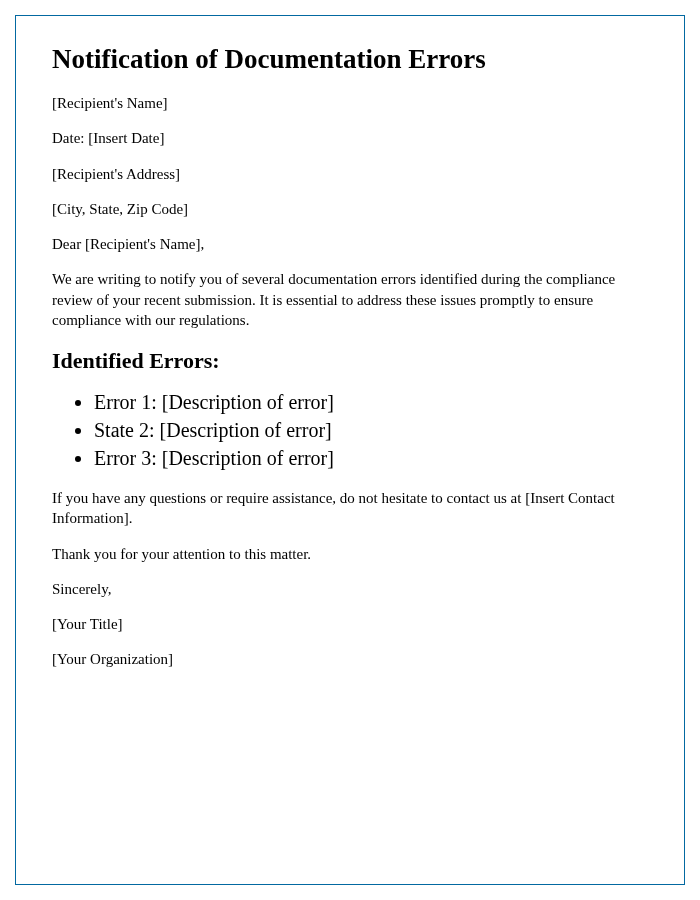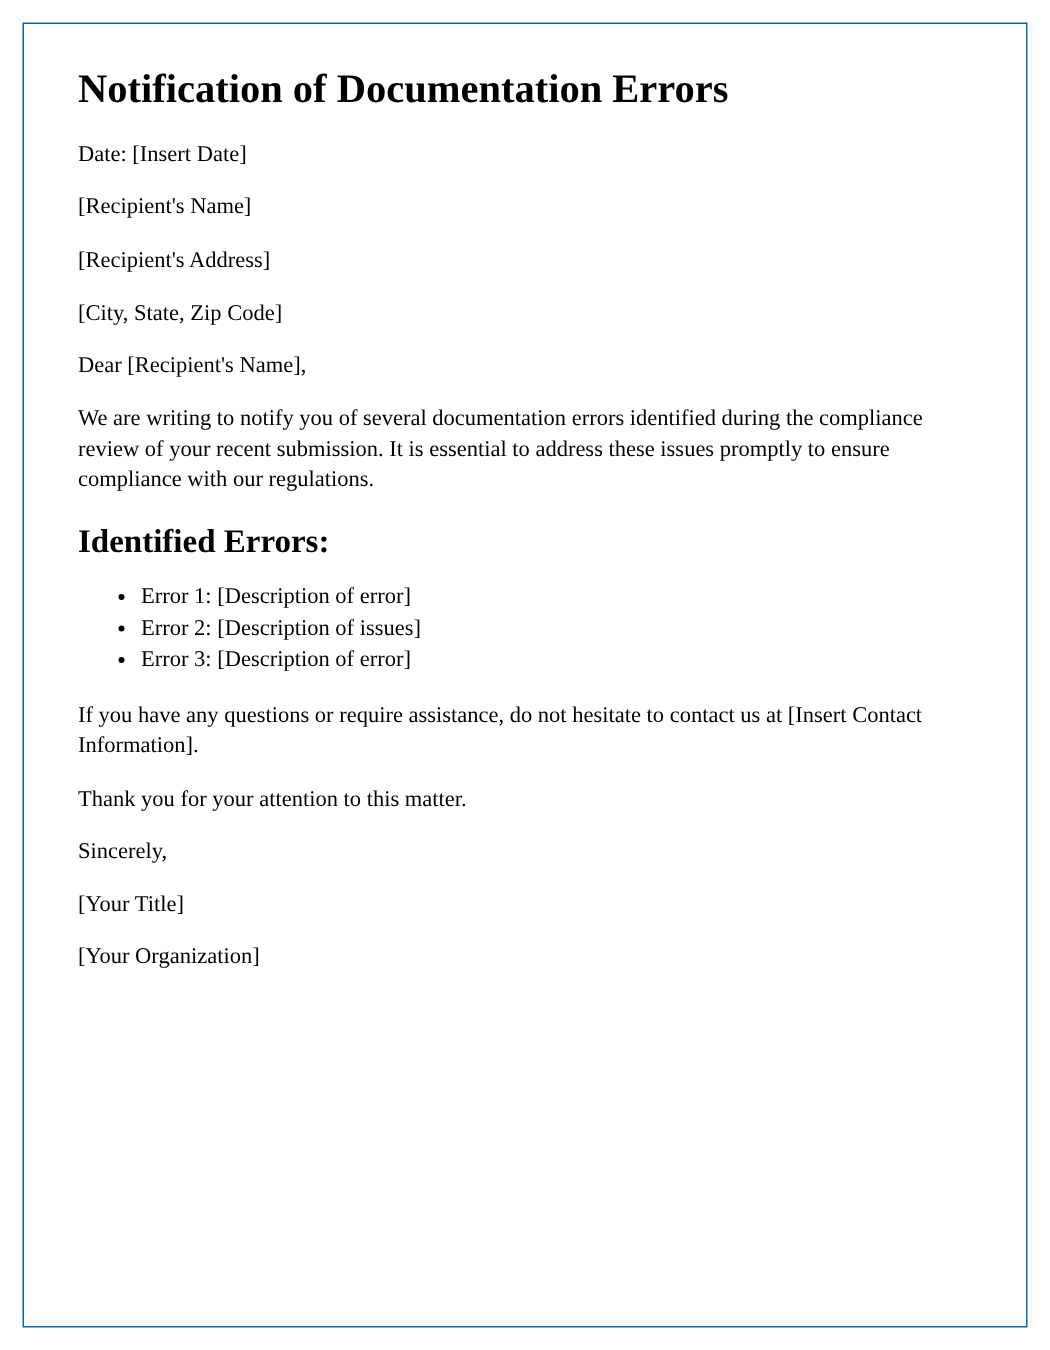--- a/index.html
+++ b/index.html
@@ -34,40 +34,40 @@
     p {
       font-size: 15px;
       margin-bottom: 15px;
       line-height: 1.35;
     }
     ul {
       margin-left: 42px;
       margin-bottom: 16px;
     }
     li {
-      font-size: 15px;
+      font-size: 20px;
       line-height: 1.4;
       font-family: Liberation Serif, serif;
     }
   </style>
 </head>
 <body>
 
 <div class="page">
   <h1>Notification of Documentation Errors</h1>
+  <p>[Recipient's Name]</p>
   <p>Date: [Insert Date]</p>
-  <p>[Recipient's Name]</p>
   <p>[Recipient's Address]</p>
   <p>[City, State, Zip Code]</p>
   <p>Dear [Recipient's Name],</p>
   <p>We are writing to notify you of several documentation errors identified during the compliance review of your recent submission. It is essential to address these issues promptly to ensure compliance with our regulations.</p>
   <h2>Identified Errors:</h2>
   <ul>
     <li>Error 1: [Description of error]</li>
-    <li>Error 2: [Description of issues]</li>
+    <li>State 2: [Description of error]</li>
     <li>Error 3: [Description of error]</li>
   </ul>
   <p>If you have any questions or require assistance, do not hesitate to contact us at [Insert Contact Information].</p>
   <p>Thank you for your attention to this matter.</p>
   <p>Sincerely,</p>
   <p>[Your Title]</p>
   <p>[Your Organization]</p>
 </div>
 
 </body></html>

